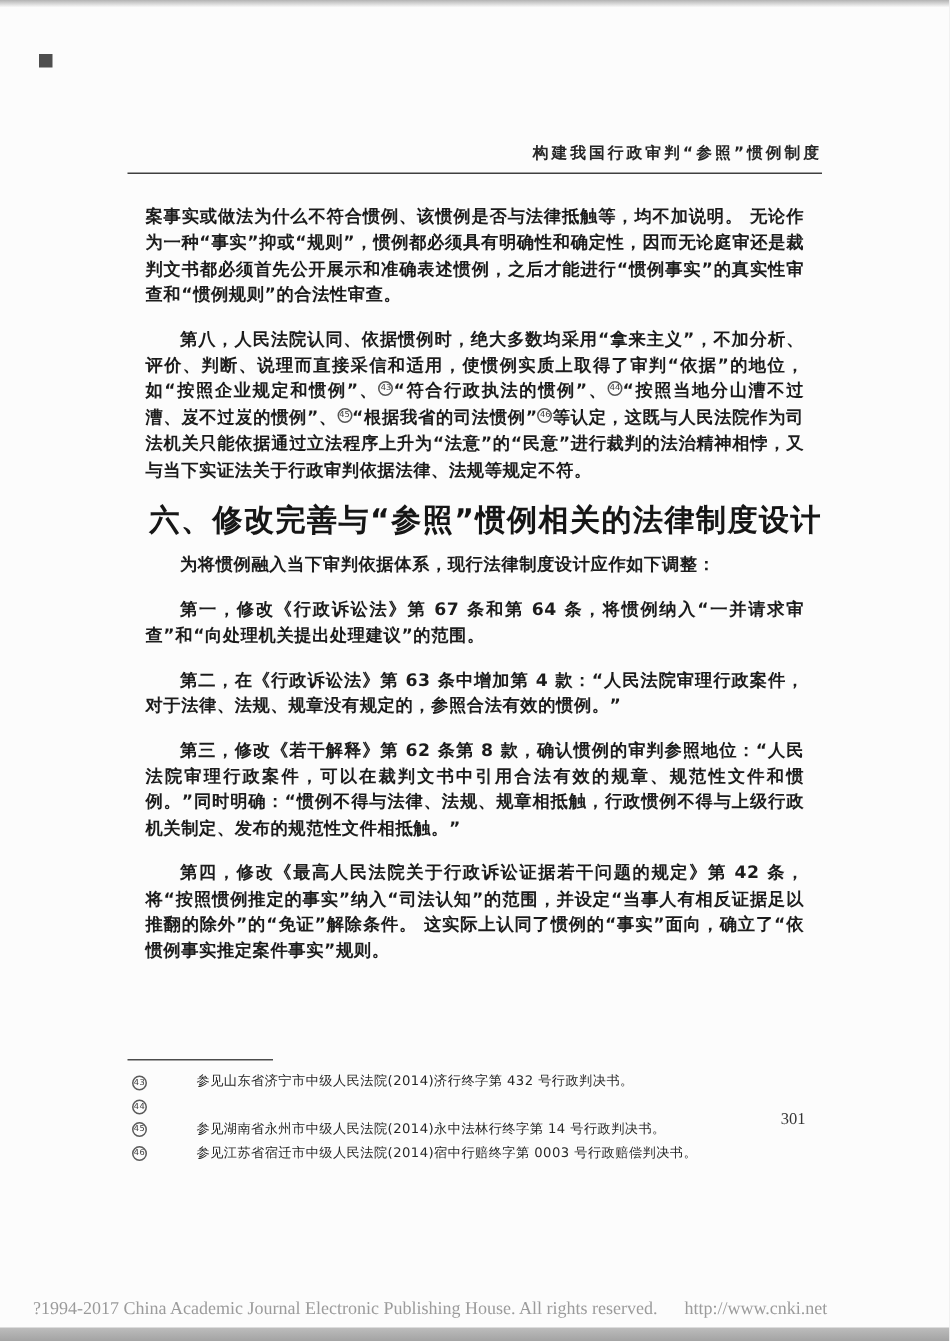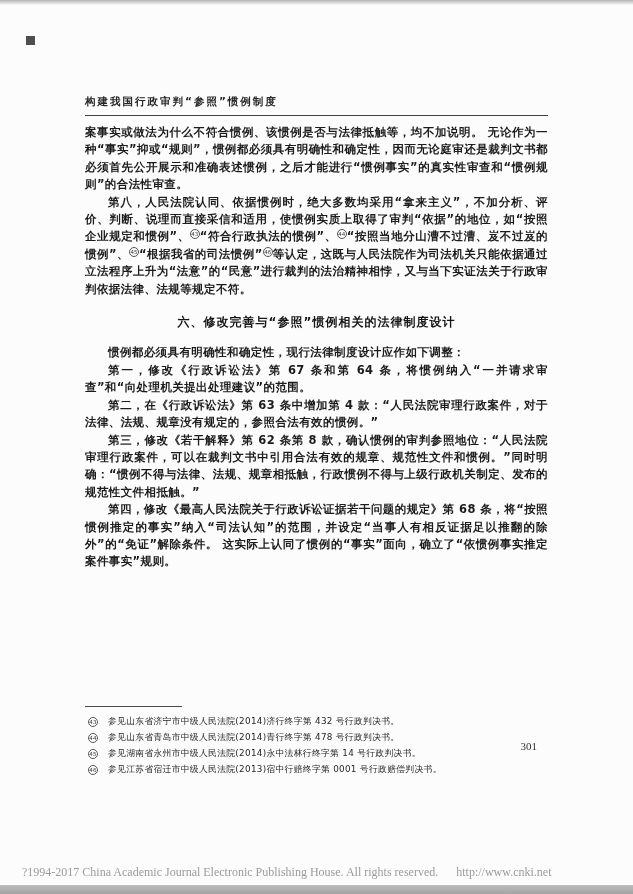--- a/index.html
+++ b/index.html
@@ -20,41 +20,41 @@
   .bottom-band {
     position: absolute; bottom: 0; left: 0; right: 0; height: 9px;
     background: linear-gradient(to bottom, #bdbdbd, #a3a3a3);
   }
   .corner-mark {
     position: absolute; left: 26px; top: 36px; width: 9px; height: 9px;
     background: #4e4e4e;
   }
   .header-title {
     position: absolute; left: 85px; top: 95px; width: 463px;
-    text-align: left;
+    text-align: right;
     font-size: 10.5px; font-weight: bold; letter-spacing: 2px;
     color: #262626;
   }
   .header-rule {
     position: absolute; left: 85px; top: 115px; width: 463px;
     border-top: 1.4px solid #3f3f3f;
   }
   .body-col {
     position: absolute; left: 85px; top: 124px; width: 463px;
     font-size: 11.5px; line-height: 17.4px;
     text-align: justify;
     letter-spacing: 0.4px;
     font-weight: 600;
     color: #1c1c1c;
   }
-  .para { margin: 0; }
+  .para { margin: 12px; }
   .para.indent { text-indent: 23px; }
   .section-heading {
-    text-align: center;
-    font-size: 12px; font-weight: bold;
+    text-align: right;
+    font-size: 20px; font-weight: bold;
     letter-spacing: 1px;
     margin: 16px 0 13px 0;
     text-indent: 0;
     color: #161616;
   }
   .fn-ref {
     display: inline-block;
     width: 10px; height: 10px;
     border: 1px solid #555;
     border-radius: 50%;
@@ -70,21 +70,21 @@
   .fn-separator {
     position: absolute; left: 85px; top: 706px; width: 97px;
     border-top: 1px solid #4c4c4c;
   }
   .footnotes {
     position: absolute; left: 88px; top: 716px; width: 462px;
     font-size: 8.8px; line-height: 11px;
     color: #262626;
     letter-spacing: 0.3px;
   }
-  .footnote { display: flex; align-items: center; margin-bottom: 5px; }
+  .footnote { display: flex; align-items: center; margin-bottom: 5px; gap: 23px; }
   .fn-marker {
     flex: none;
     display: inline-block;
     width: 10px; height: 10px;
     border: 1px solid #5a5a5a;
     border-radius: 50%;
     font-size: 5.5px; line-height: 9px;
     text-align: center;
     margin-right: 10px;
     margin-top: 0.5px;
@@ -116,46 +116,45 @@
 
   <div class="header-title">构建我国行政审判“参照”惯例制度</div>
 
   <div class="header-rule"></div>
 
   <div class="body-col">
 
   <p class="para">案事实或做法为什么不符合惯例、该惯例是否与法律抵触等，均不加说明。 无论作为一种“事实”抑或“规则”，惯例都必须具有明确性和确定性，因而无论庭审还是裁判文书都必须首先公开展示和准确表述惯例，之后才能进行“惯例事实”的真实性审查和“惯例规则”的合法性审查。</p>
       <p class="para indent">第八，人民法院认同、依据惯例时，绝大多数均采用“拿来主义”，不加分析、评价、判断、说理而直接采信和适用，使惯例实质上取得了审判“依据”的地位，如“按照企业规定和惯例”、<span class="fn-ref">43</span>“符合行政执法的惯例”、<span class="fn-ref">44</span>“按照当地分山漕不过漕、岌不过岌的惯例”、<span class="fn-ref">45</span>“根据我省的司法惯例”<span class="fn-ref">46</span>等认定，这既与人民法院作为司法机关只能依据通过立法程序上升为“法意”的“民意”进行裁判的法治精神相悖，又与当下实证法关于行政审判依据法律、法规等规定不符。</p>
       <h2 class="section-heading">六、修改完善与“参照”惯例相关的法律制度设计</h2>
-      <p class="para indent">惯例都必须具有明确性和确定性，现行法律制度设计应作如下调整：</p>
+      <p class="para indent">为将惯例融入当下审判依据体系，现行法律制度设计应作如下调整：</p>
       <p class="para indent">第一，修改《行政诉讼法》第 67 条和第 64 条，将惯例纳入“一并请求审查”和“向处理机关提出处理建议”的范围。</p>
       <p class="para indent">第二，在《行政诉讼法》第 63 条中增加第 4 款：“人民法院审理行政案件，对于法律、法规、规章没有规定的，参照合法有效的惯例。”</p>
       <p class="para indent">第三，修改《若干解释》第 62 条第 8 款，确认惯例的审判参照地位：“人民法院审理行政案件，可以在裁判文书中引用合法有效的规章、规范性文件和惯例。”同时明确：“惯例不得与法律、法规、规章相抵触，行政惯例不得与上级行政机关制定、发布的规范性文件相抵触。”</p>
-      <p class="para indent">第四，修改《最高人民法院关于行政诉讼证据若干问题的规定》第 68 条，将“按照惯例推定的事实”纳入“司法认知”的范围，并设定“当事人有相反证据足以推翻的除外”的“免证”解除条件。 这实际上认同了惯例的“事实”面向，确立了“依惯例事实推定案件事实”规则。</p>
+      <p class="para indent">第四，修改《最高人民法院关于行政诉讼证据若干问题的规定》第 42 条，将“按照惯例推定的事实”纳入“司法认知”的范围，并设定“当事人有相反证据足以推翻的除外”的“免证”解除条件。 这实际上认同了惯例的“事实”面向，确立了“依惯例事实推定案件事实”规则。</p>
     </div>
 
   <div class="fn-separator"></div>
 
   <div class="footnotes">
 
   <div class="footnote">
         <span class="fn-marker">43</span>
         <span class="fn-text">参见山东省济宁市中级人民法院(2014)济行终字第 432 号行政判决书。</span>
       </div>
       <div class="footnote">
         <span class="fn-marker">44</span>
-        <span class="fn-text">参见山东省青岛市中级人民法院(2014)青行终字第 478 号行政判决书。</span>
       </div>
       <div class="footnote">
         <span class="fn-marker">45</span>
         <span class="fn-text">参见湖南省永州市中级人民法院(2014)永中法林行终字第 14 号行政判决书。</span>
       </div>
       <div class="footnote">
         <span class="fn-marker">46</span>
-        <span class="fn-text">参见江苏省宿迁市中级人民法院(2013)宿中行赔终字第 0001 号行政赔偿判决书。</span>
+        <span class="fn-text">参见江苏省宿迁市中级人民法院(2014)宿中行赔终字第 0003 号行政赔偿判决书。</span>
       </div>
     </div>
 
   <div class="page-number">301</div>
 
   <div class="footer">
     <span>?1994-2017 China Academic Journal Electronic Publishing House. All rights reserved.</span><span class="footer-url">http://www.cnki.net</span>
   </div>
 
   <div class="bottom-band"></div>

